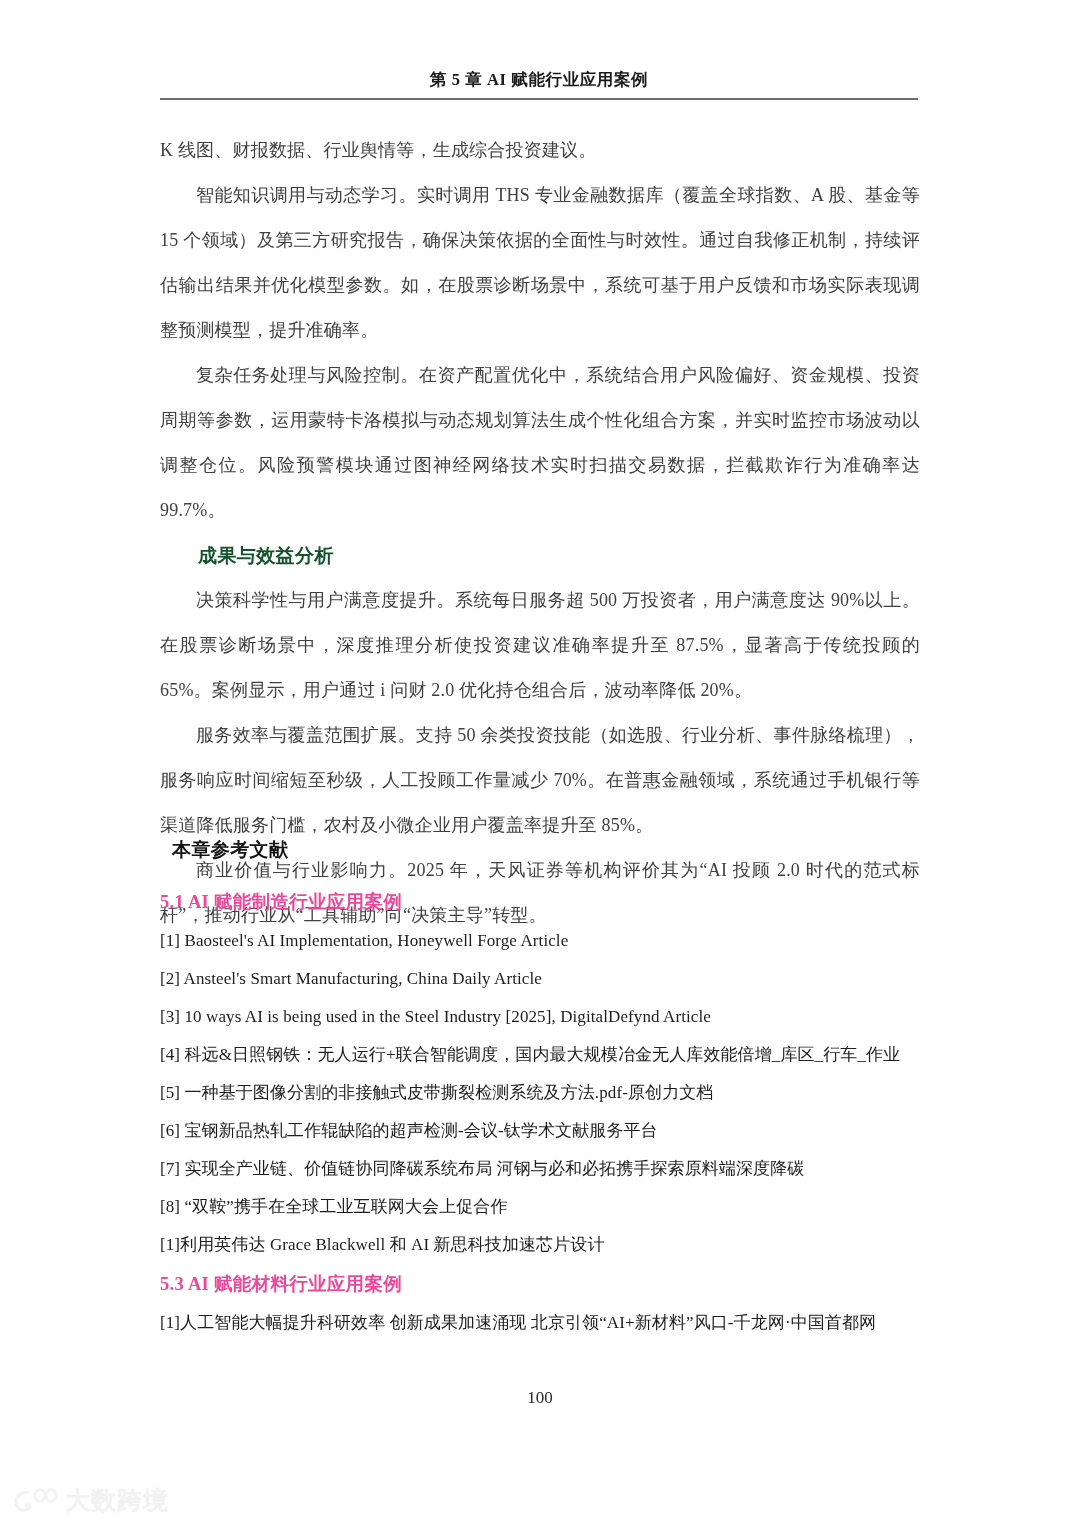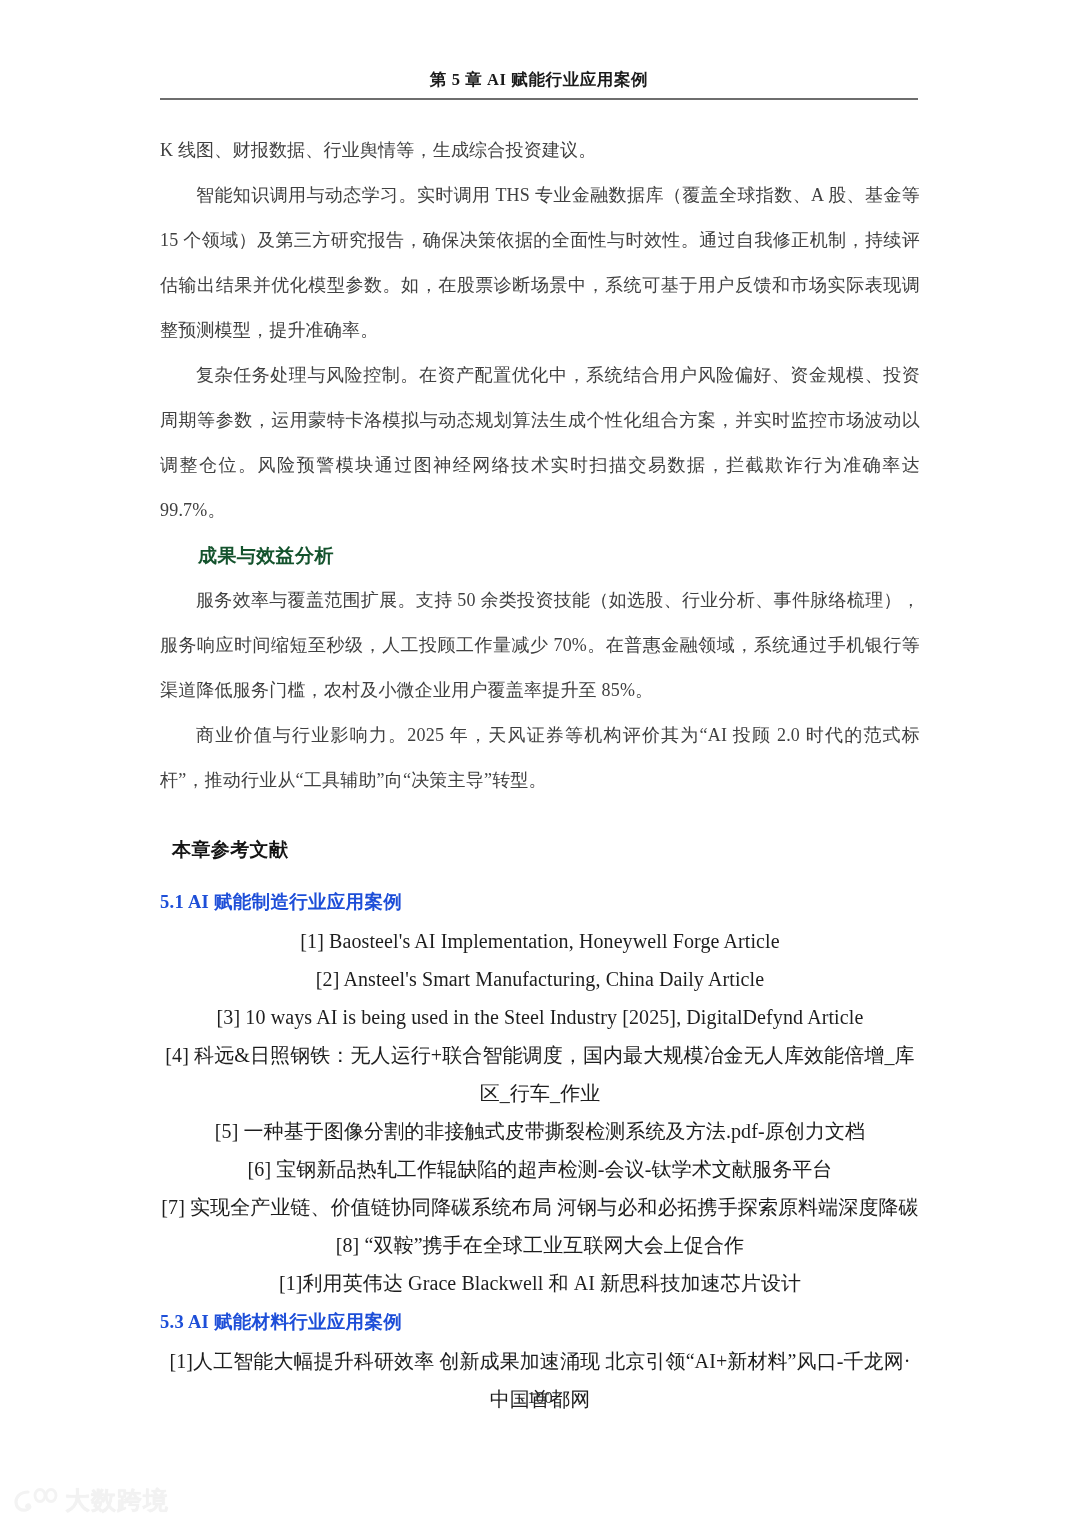--- a/index.html
+++ b/index.html
@@ -81,29 +81,29 @@
     line-height: 40px;
     letter-spacing: 0.4px;
     color: #141414;
   }
   h3.ref-section {
     margin: 0;
     font-size: 18.5px;
     font-weight: bold;
     line-height: 40px;
     letter-spacing: 0.3px;
-    color: #1d4ed8;
+    color: #ec4899;
   }
   p.ref-item {
     margin: 0;
-    font-size: 20px;
+    font-size: 17px;
     line-height: 38px;
     letter-spacing: 0.1px;
     color: #1d1d1d;
-    text-align: center;
+    text-align: left;
   }
   p.ref-item.wrap {
     line-height: 38px;
   }
 
   
   .page-number {
     position: absolute;
     left: 0;
     top: 1388px;
@@ -151,20 +151,21 @@
   <div class="body-block" style="top:128px;">
 
     <p class="para">K 线图、财报数据、行业舆情等，生成综合投资建议。</p>
 
     <p class="para indent">智能知识调用与动态学习。实时调用 THS 专业金融数据库（覆盖全球指数、A 股、基金等 15 个领域）及第三方研究报告，确保决策依据的全面性与时效性。通过自我修正机制，持续评估输出结果并优化模型参数。如，在股票诊断场景中，系统可基于用户反馈和市场实际表现调整预测模型，提升准确率。</p>
 
     <p class="para indent">复杂任务处理与风险控制。在资产配置优化中，系统结合用户风险偏好、资金规模、投资周期等参数，运用蒙特卡洛模拟与动态规划算法生成个性化组合方案，并实时监控市场波动以调整仓位。风险预警模块通过图神经网络技术实时扫描交易数据，拦截欺诈行为准确率达 99.7%。</p>
 
     <h3 class="sub-head">成果与效益分析</h3>
 
+    <p class="para indent">决策科学性与用户满意度提升。系统每日服务超 500 万投资者，用户满意度达 90%以上。在股票诊断场景中，深度推理分析使投资建议准确率提升至 87.5%，显著高于传统投顾的 65%。案例显示，用户通过 i 问财 2.0 优化持仓组合后，波动率降低 20%。</p>
 
     <p class="para indent">服务效率与覆盖范围扩展。支持 50 余类投资技能（如选股、行业分析、事件脉络梳理），服务响应时间缩短至秒级，人工投顾工作量减少 70%。在普惠金融领域，系统通过手机银行等渠道降低服务门槛，农村及小微企业用户覆盖率提升至 85%。</p>
 
     <p class="para indent">商业价值与行业影响力。2025 年，天风证券等机构评价其为“AI 投顾 2.0 时代的范式标杆”，推动行业从“工具辅助”向“决策主导”转型。</p>
   </div>
 
   <div class="body-block" style="top:818px;">
 
     <h2 class="ref-title">本章参考文献</h2>
 

